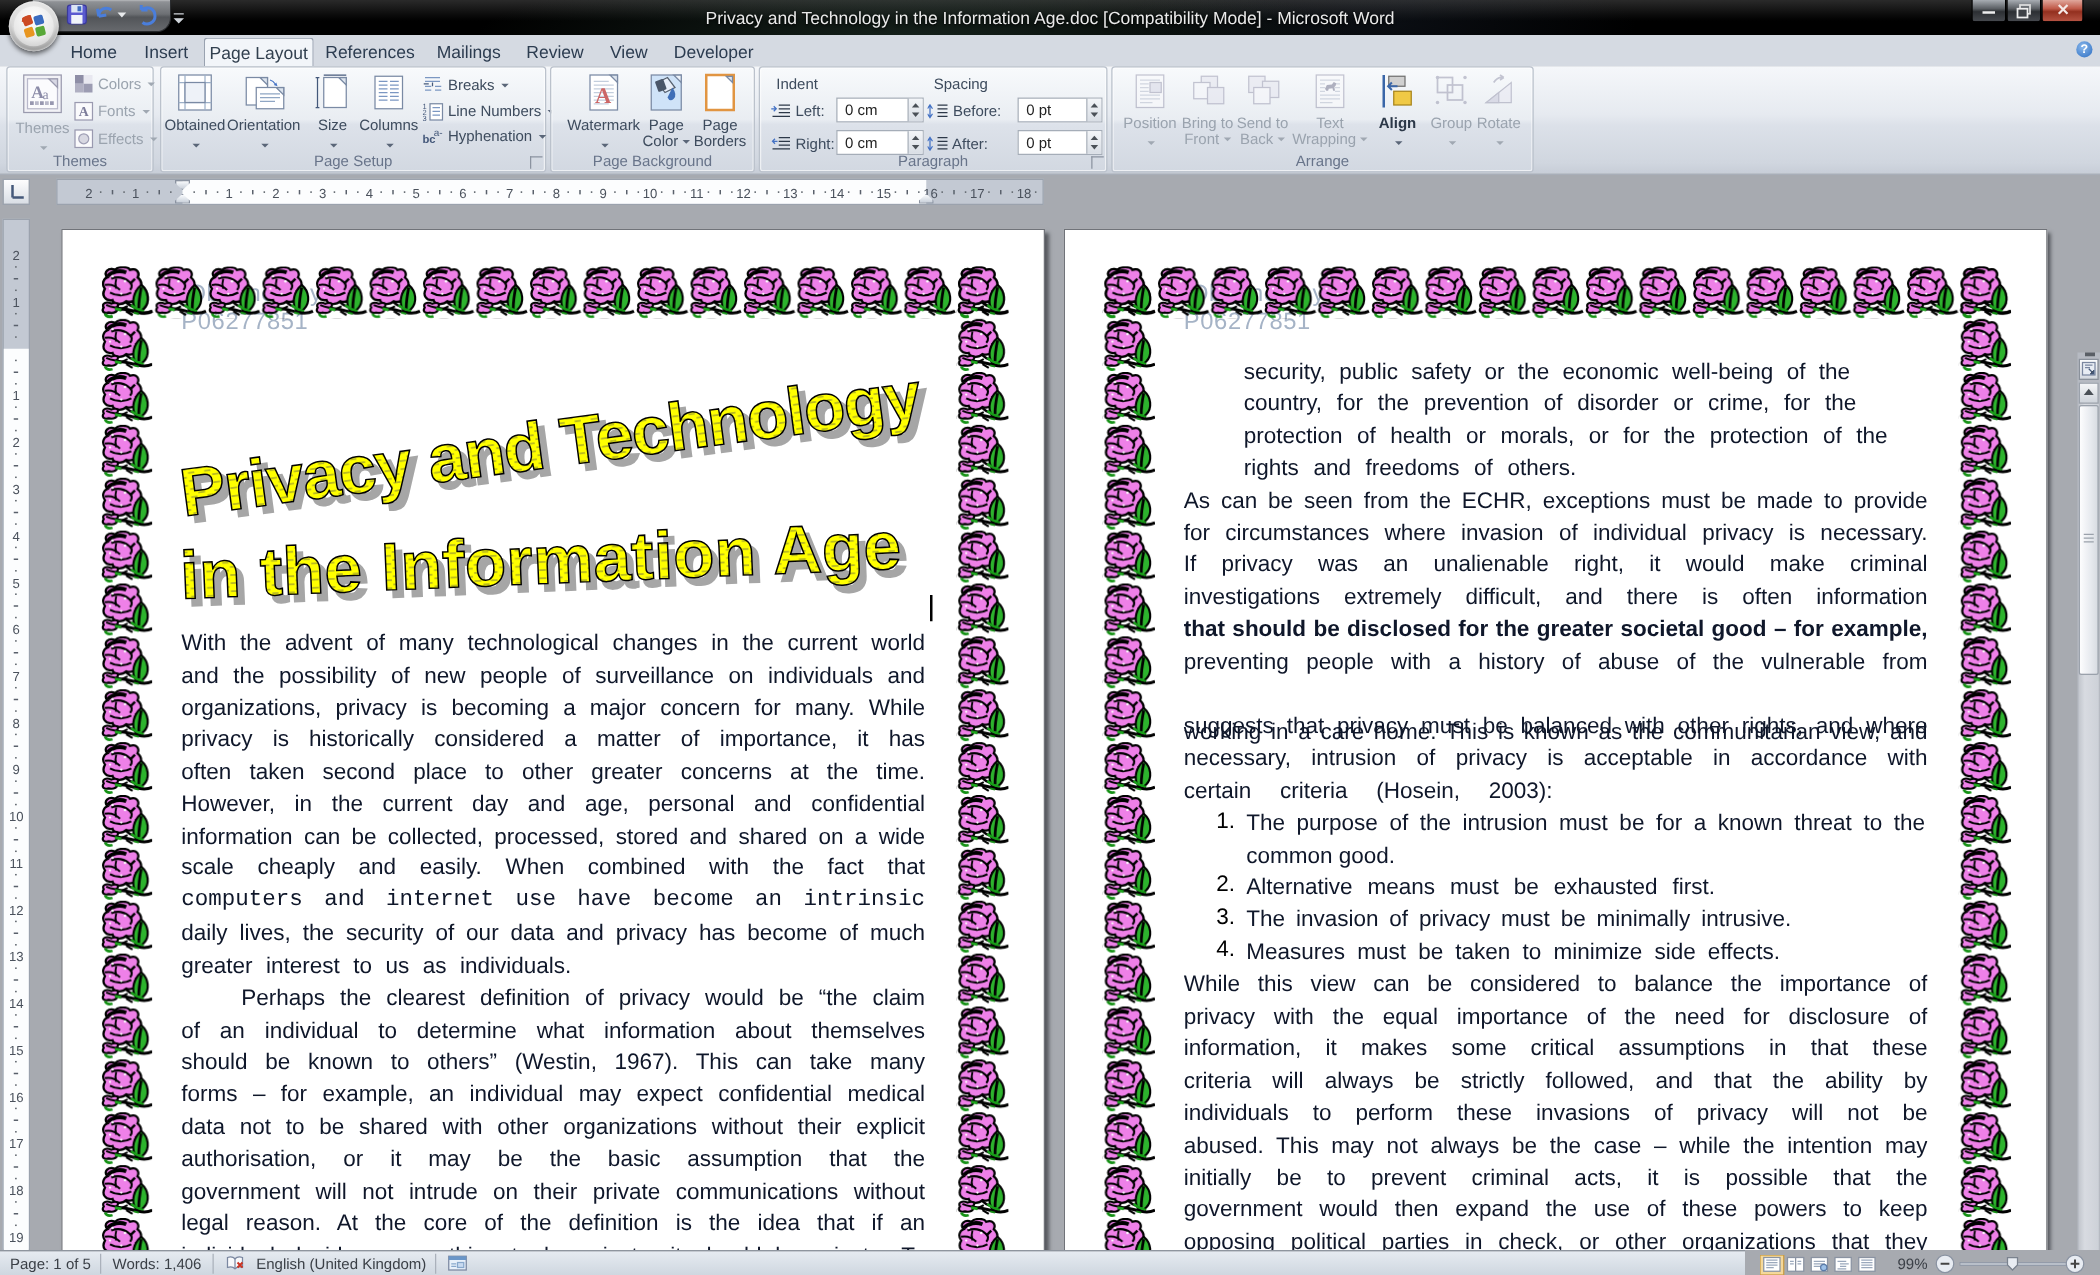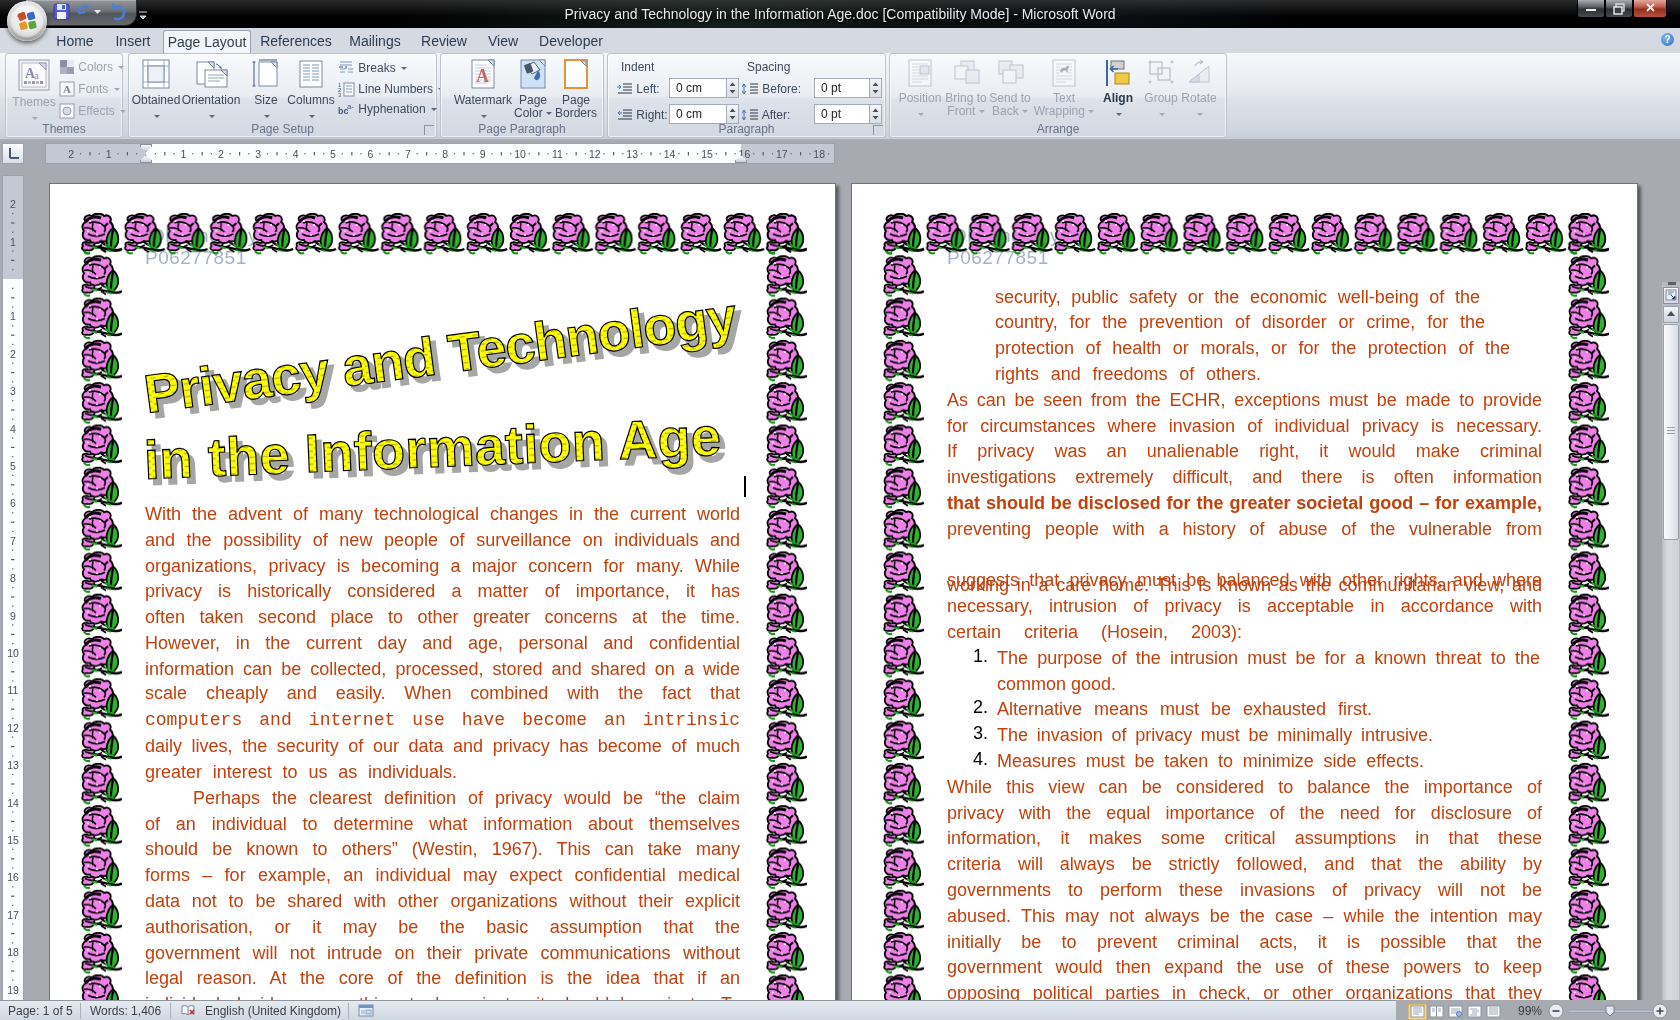--- a/index.html
+++ b/index.html
@@ -40,21 +40,21 @@
 #hruler{position:absolute;left:45px;top:3px;width:790px;height:21px;background:#c3c9d3;border:1px solid #9ba2ad;}
 #hruler .white{position:absolute;left:100px;top:0;width:595px;height:19px;background:#fcfdfe;}
 #tabsel{position:absolute;left:2px;top:3px;width:22px;height:21px;background:linear-gradient(#fdfdfe,#d9dee5);border:1px solid #9ba2ad;}
 #vruler{position:absolute;left:2px;top:34px;width:22px;height:825px;background:#c3c9d3;border:1px solid #9ba2ad;}
 #vruler .white{position:absolute;left:0;top:103px;width:20px;height:722px;background:#fcfdfe;}
 
 #docarea{position:absolute;left:0;top:141px;width:1680px;height:859px;background:#a7aab0;overflow:hidden;}
 .page{position:absolute;top:42px;width:787px;height:1100px;background:#fff;border:1px solid #707379;box-shadow:3px 3px 3px rgba(35,37,42,.6);}
 #page1{left:49px;}
 #page2{left:851px;}
-.bodytext{position:absolute;font-size:18px;color:#c2410c;}
+.bodytext{position:absolute;font-size:18px;color:#0f172a;}
 .jl{height:25.8px;line-height:25.8px;text-align:justify;text-align-last:justify;white-space:normal;overflow:hidden;}
 .jl.last{text-align-last:left;}
 
 #scrollbar{position:absolute;right:0;top:141px;width:18px;height:859px;background:#b6bac2;}
 
 #statusbar{position:absolute;left:0;top:1000px;width:1396px;height:20px;background:linear-gradient(#e6ebf1,#cfd7e0);border-top:1px solid #8e959e;font-size:12px;color:#333;}
 .sbsep{position:absolute;top:2px;width:1px;height:16px;background:#aab1bb;}
 .sbitem{position:absolute;top:3px;font-size:12px;color:#3a3f46;}
 .wm{position:absolute;font-size:19px;color:#a5b3c6;letter-spacing:0.5px;}
 .num{position:absolute;width:22px;font-size:18px;color:#000;}
@@ -235,21 +235,21 @@
           </svg>
         <div class="cap">Page<br>Color <span class="darr" style="margin-left:0;"></span></div>
       </div>
       <div class="bigbtn" style="left:113px;top:4px;width:44px;">
         <svg class="ic" width="30" height="32" viewBox="0 0 30 32">
             <rect x="4" y="2" width="22" height="28" fill="#fff" stroke="#e19542" stroke-width="2"></rect>
             <path d="M20 3 h5 v5 z" fill="#dce4ee" stroke="#7a8aa4" stroke-width="1"></path>
           </svg>
         <div class="cap">Page<br>Borders</div>
       </div>
-      <div class="glabel">Page Paragraph</div>
+      <div class="glabel">Page Background</div>
     </div>
 
     <div class="group" style="left:607px;width:279px;">
       <div class="seclbl" style="left:13px;top:6px;">Indent</div>
       <div class="seclbl" style="left:139px;top:6px;">Spacing</div>
       <div class="smallbtn" style="left:8px;top:28px;"><svg width="17" height="14" viewBox="0 0 17 14" style="vertical-align:-3px;">
             <path d="M7 2h9M7 5h9M7 8h9M2 11h14" stroke="#2c3848"></path>
             <path d="M1 5 l4 0 m-2 -2 l2 2 -2 2" stroke="#4472c4" fill="none"></path>
           </svg> Left:</div>
       <div class="smallbtn" style="left:8px;top:54px;"><svg width="17" height="14" viewBox="0 0 17 14" style="vertical-align:-3px;">
@@ -563,21 +563,21 @@
           <div class="num" style="left:121px;top:513.3px;">2.</div>
           <div class="bodytext jl" style="left:145px;top:513.3px;width:375px;">Alternative means must be exhausted first.</div>
           <div class="num" style="left:121px;top:539.1px;">3.</div>
           <div class="bodytext jl" style="left:145px;top:539.1px;width:436px;">The invasion of privacy must be minimally intrusive.</div>
           <div class="num" style="left:121px;top:564.9px;">4.</div>
           <div class="bodytext jl" style="left:145px;top:564.9px;width:427px;">Measures must be taken to minimize side effects.</div>
           <div class="bodytext jl" style="left:95px;top:590.7px;width:595px;">While this view can be considered to balance the importance of</div>
           <div class="bodytext jl" style="left:95px;top:616.5px;width:595px;">privacy with the equal importance of the need for disclosure of</div>
           <div class="bodytext jl" style="left:95px;top:642.3px;width:595px;">information, it makes some critical assumptions in that these</div>
           <div class="bodytext jl" style="left:95px;top:668.1px;width:595px;">criteria will always be strictly followed, and that the ability by</div>
-          <div class="bodytext jl" style="left:95px;top:693.9px;width:595px;">governments to perform these invasions of privacy will not be</div>
+          <div class="bodytext jl" style="left:95px;top:693.9px;width:595px;">individuals to perform these invasions of privacy will not be</div>
           <div class="bodytext jl" style="left:95px;top:719.7px;width:595px;">abused. This may not always be the case – while the intention may</div>
           <div class="bodytext jl" style="left:95px;top:745.5px;width:595px;">initially be to prevent criminal acts, it is possible that the</div>
           <div class="bodytext jl" style="left:95px;top:771.3px;width:595px;">government would then expand the use of these powers to keep</div>
           <div class="bodytext jl" style="left:95px;top:797.1px;width:595px;">opposing political parties in check, or other organizations that they</div>
         </div>
     </div>
     <div id="vruler">
         <div class="white"></div>
         <svg width="22" height="825" style="position:absolute;left:0;top:0;">
           <text x="10" y="32.2" font-size="10.5" fill="#4a515c" text-anchor="middle" font-family="Liberation Sans">2</text>

